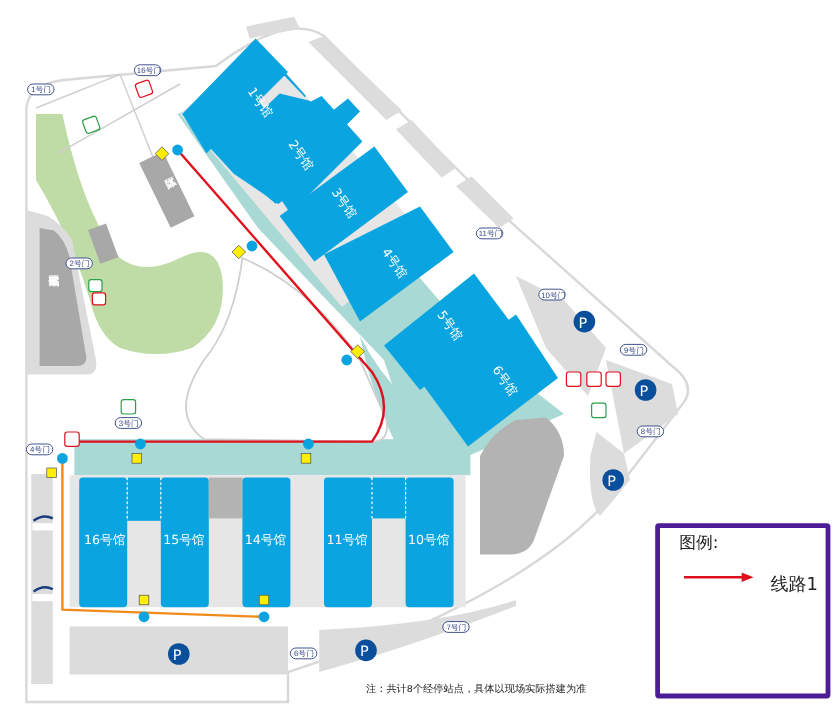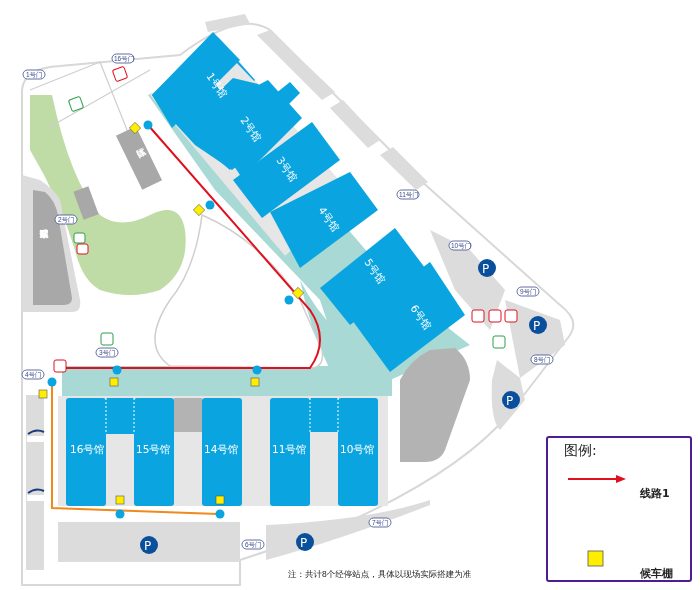--- a/index.html
+++ b/index.html
@@ -1,25 +1,25 @@
 <!DOCTYPE html>
 <html><head>
 <meta charset="utf-8">
 <style>
   html,body{margin:0;padding:0;background:#ffffff;}
   body{width:700px;height:590px;position:relative;overflow:hidden;font-family:"DejaVu Sans","Liberation Sans",sans-serif;}
   #map{position:absolute;left:0;top:0;width:700px;height:590px;}
   .gate-label{font-size:6.5px;fill:#3a4a8a;font-family:"Liberation Sans","DejaVu Sans",sans-serif;}
   .hall-label{font-size:10.5px;fill:#ffffff;font-family:"DejaVu Sans",sans-serif;}
   .zone-label{font-size:9px;fill:#ffffff;font-family:"DejaVu Sans",sans-serif;}
-  .note{position:absolute;left:288px;top:569px;font-size:8.5px;color:#222;white-space:nowrap;font-family:Liberation Sans, sans-serif;text-align:center;}
-  .legend{position:absolute;left:546px;top:436px;width:146px;height:146px;border:2px solid #4c1d95;border-radius:3px;background:#fff;box-sizing:border-box;}
+  .note{position:absolute;left:305px;top:569px;font-size:8.5px;color:#222;white-space:nowrap;font-family:Liberation Mono, monospace;text-align:center;}
+  .legend{position:absolute;left:546px;top:436px;width:146px;height:146px;border:4px solid #4c1d95;border-radius:3px;background:#fff;box-sizing:border-box;}
   .legend-title{position:absolute;left:16px;top:4px;font-size:14px;color:#222;}
   .legend-row{position:absolute;left:0;width:146px;height:22px;}
-  .legend-row .lbl{position:absolute;left:92px;top:18px;font-size:11px;color:#222;font-weight:bold;}
+  .legend-row .lbl{position:absolute;left:92px;top:8px;font-size:15px;color:#222;}
   .legend-row .sym{position:absolute;left:18px;top:0;width:64px;height:22px;}
 </style>
 </head>
 <body>
 
 <svg id="map" viewBox="0 0 700 590" xmlns="http://www.w3.org/2000/svg">
 
   <path d="M22 585 L22 360 L22 90 Q24 68 60 66 L180 55 Q240 10 270 30 L420 180 L560 305 Q580 320 570 335 L520 400 Q470 470 330 530 L240 560 L240 585 Z" fill="#ffffff" stroke="#d8d8d8" stroke-width="2"></path>
 
   <g fill="#dcdcdc">
@@ -191,19 +191,13 @@
 
 <div class="legend">
   <div class="legend-title">图例:</div>
   <div class="legend-row" style="top:30px">
     <svg class="sym">
         <line x1="2" y1="11" x2="54" y2="11" stroke="#e0101e" stroke-width="2"></line>
         <polygon points="50,7 60,11 50,15" fill="#e0101e"></polygon>
       </svg>
     <span class="lbl">线路1</span>
   </div>
-  <div class="legend-row" style="top:110px">
-    <svg class="sym">
-        <rect x="22" y="3" width="15" height="15" fill="#ffee00" stroke="#555" stroke-width="0.8"></rect>
-      </svg>
-    <span class="lbl">候车棚</span>
-  </div>
 </div>
 
 </body></html>

